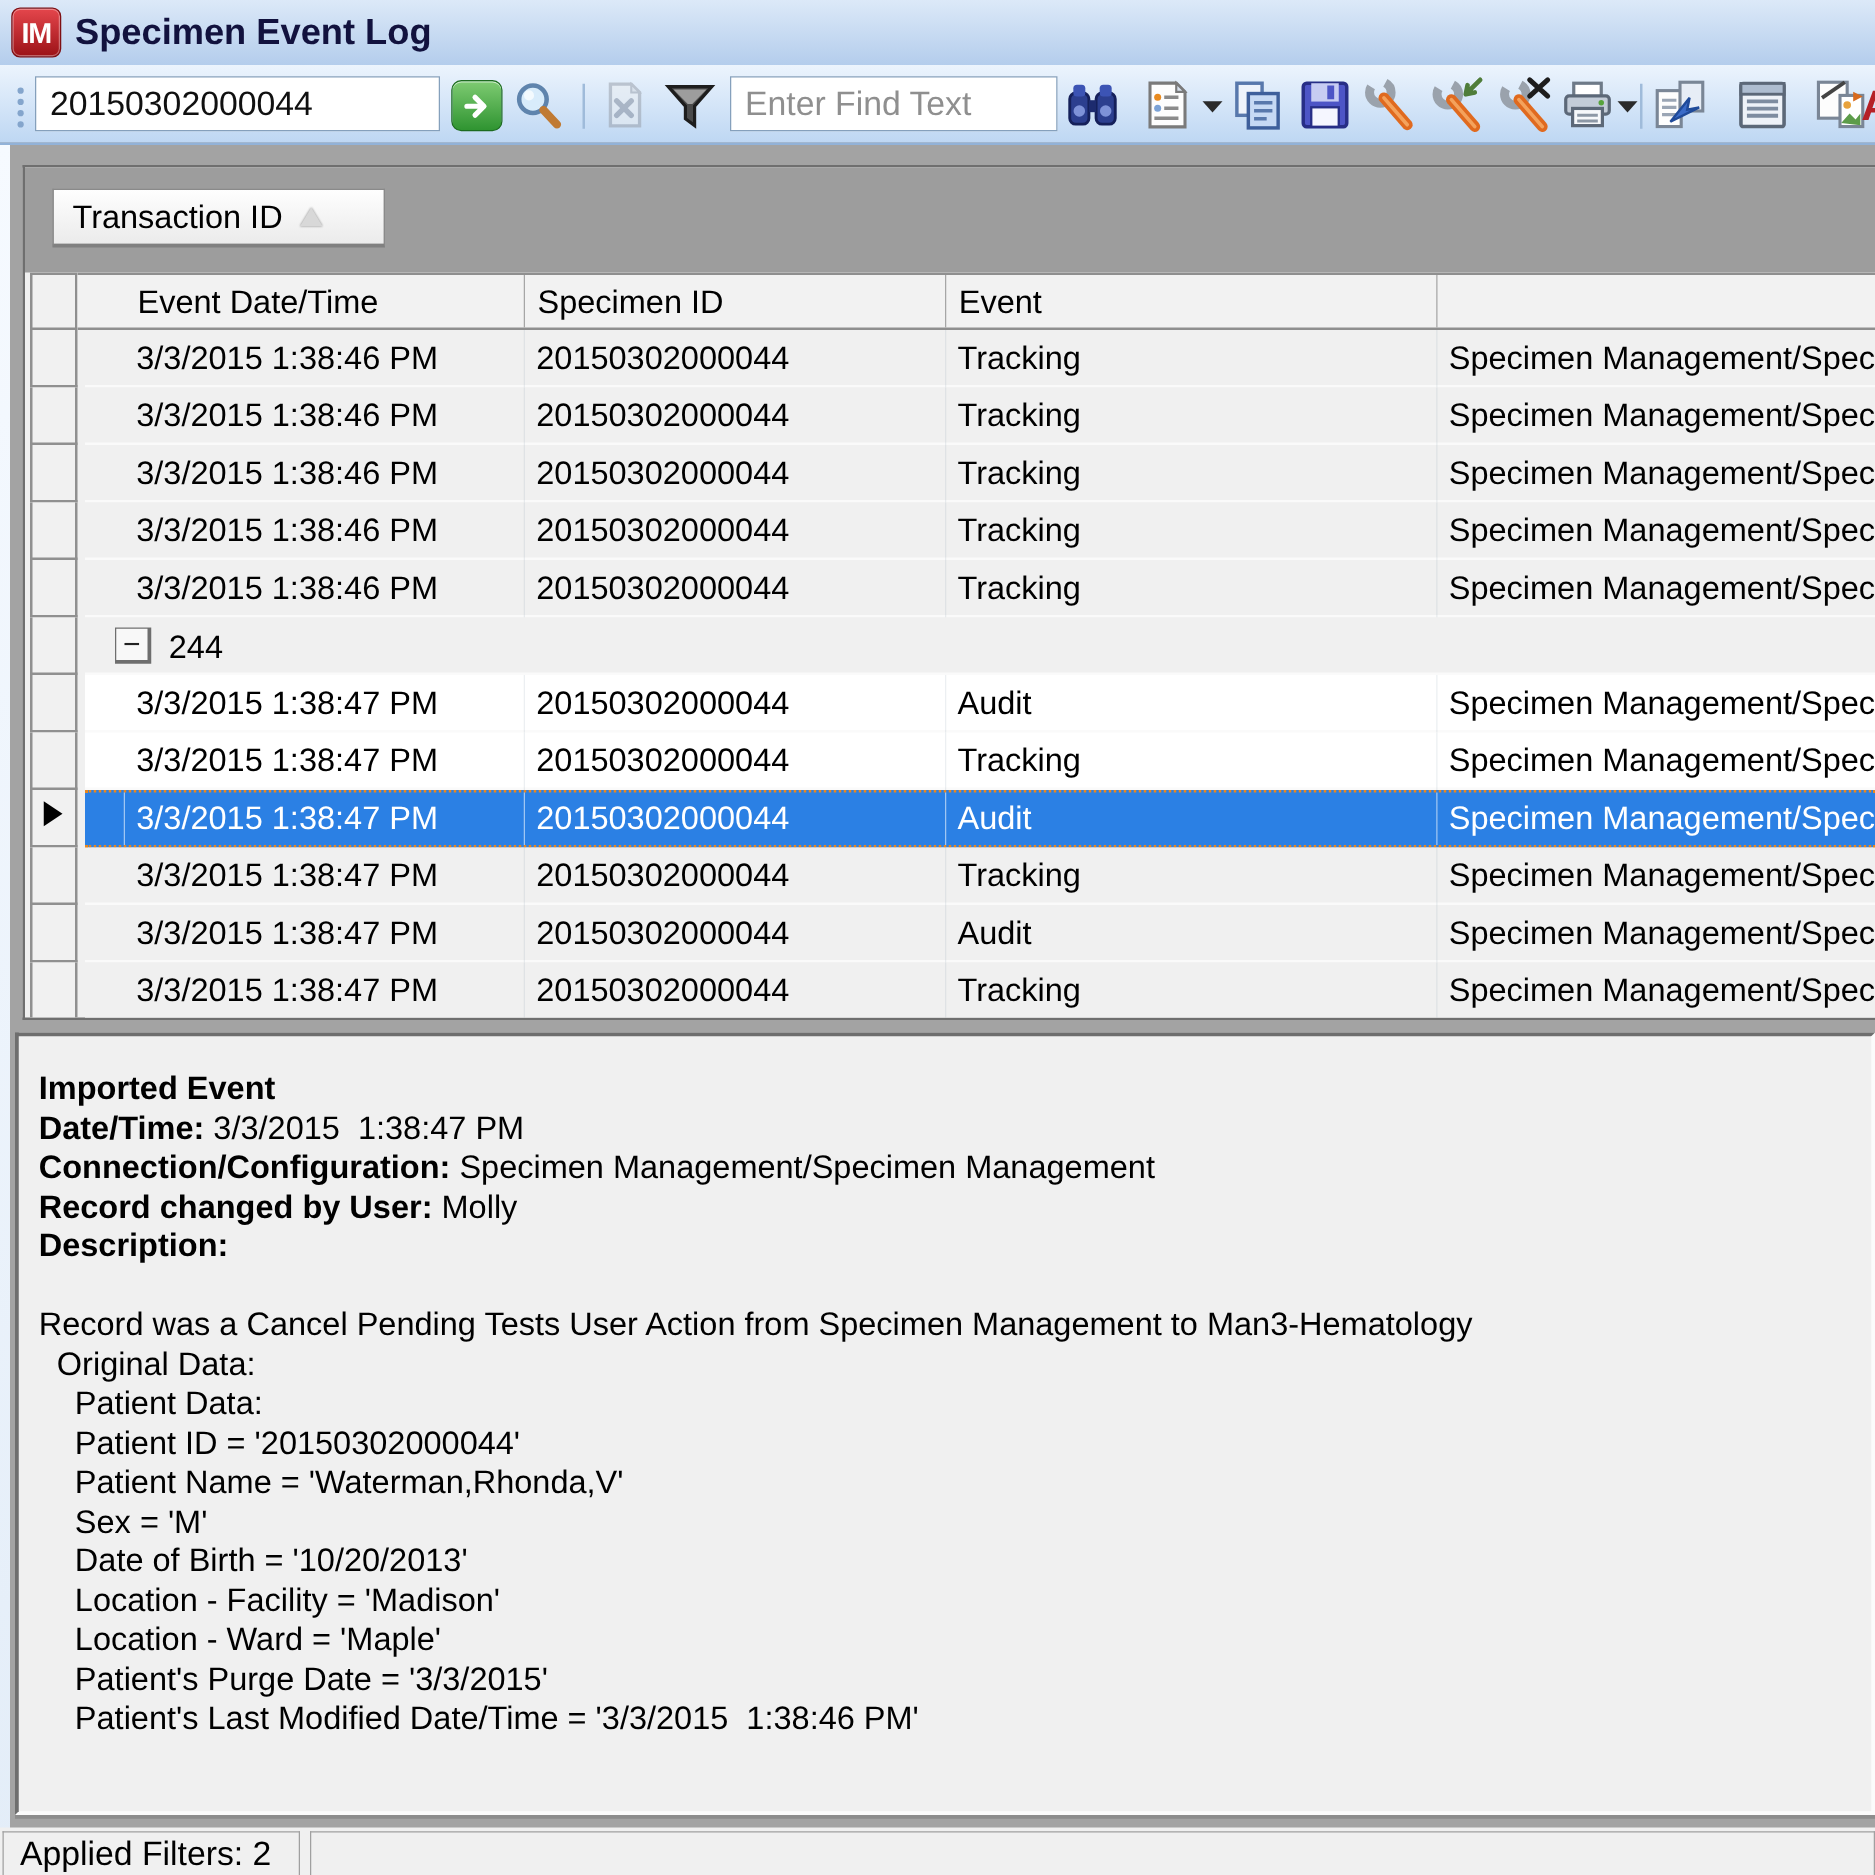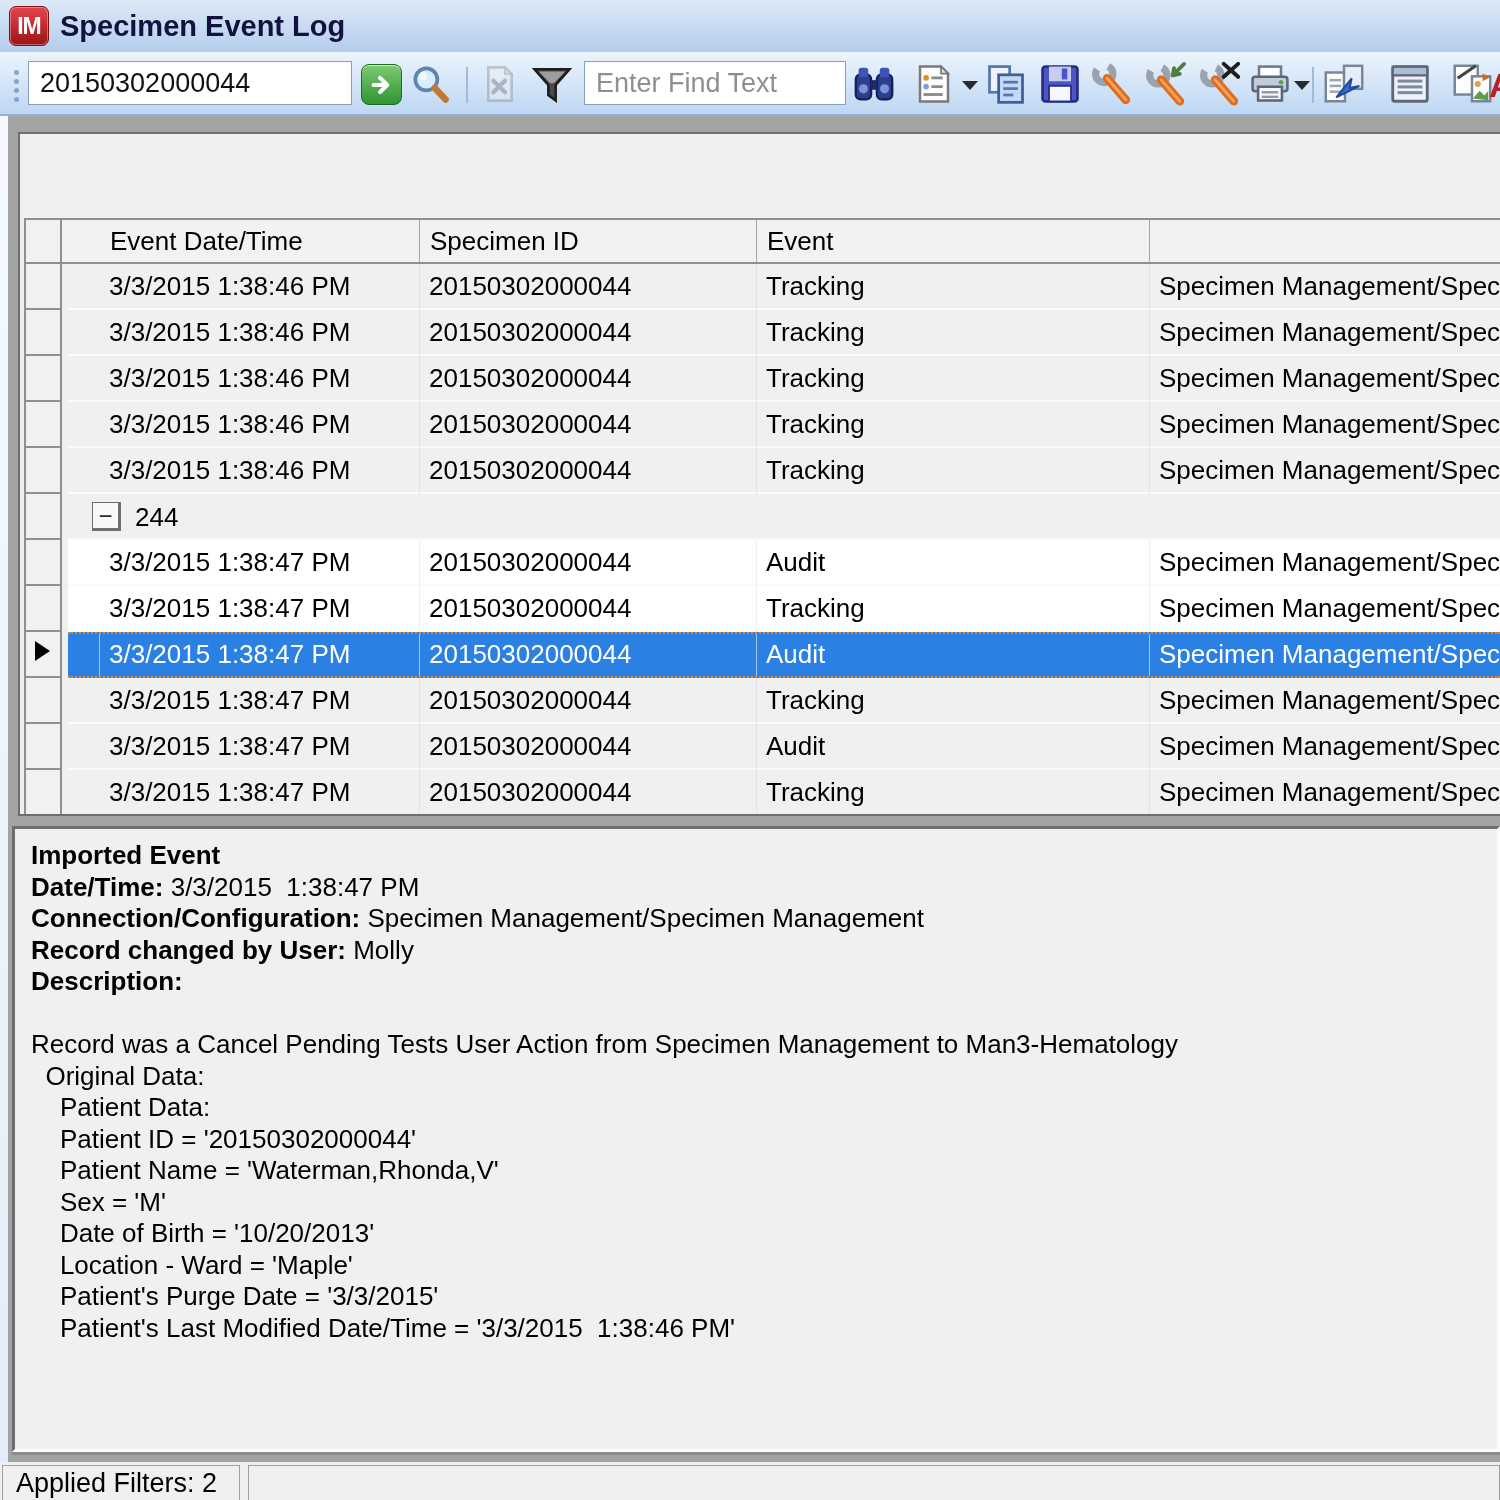--- a/index.html
+++ b/index.html
@@ -90,21 +90,21 @@
   .grouprow .content { background:#f0f0f0; }
   .expand-btn { width:29px; height:29px; margin:8px 0 0 24px; background:#f8f8f8;
                 border:1px solid #6e6e6e; border-right-width:3px; border-bottom-width:3px;
                 font-size:24px; line-height:25px; text-align:center; color:#222; }
   .group-label { margin-left:14px; line-height:46px; font-size:26px; }
 
   
   .detail { position:absolute; left:12px; top:826px; right:0; height:626px; background:#f0f0f0;
             border:3px solid; border-color:#6e6e6e #fbfbfb #fbfbfb #6e6e6e;
             box-shadow:0 3px 0 #8c8c8c; overflow:hidden; }
-  .detail-inner { padding:11px 0 0 16px; font-size:26px; line-height:31.5px; color:#000; }
+  .detail-inner { padding:26px 0 0 16px; font-size:26px; line-height:31.5px; color:#000; }
   .dline { white-space:pre; min-height:31.5px; overflow:hidden; }
   .dline b { font-weight:bold; }
 
   
   .statusbar { position:absolute; left:0; top:1462px; width:1500px; height:38px; background:#f0f0f0; }
   .spanel { position:absolute; top:3px; height:38px; background:#f0f0f0;
             border:1px solid #a0a0a0; border-bottom:none; }
   .spanel1 { left:2px; width:238px; padding-left:13px; font-size:27px; line-height:34px; color:#000; }
   .spanel2 { left:248px; right:0; }
 
@@ -274,20 +274,26 @@
         <path d="M17.5 6.5 l4 2 -4 2 z" fill="#d86a1e"></path>
       </svg>
     </div>
 
     <div class="redA">A</div>
   </div>
 
   <div class="left-strip"></div>
 
   <div class="grid">
+    <div class="groupbar">
+      <div class="group-btn">
+        <span>Transaction ID</span>
+        <span class="sort-tri"></span>
+      </div>
+    </div>
 
     <div class="header">
       <div class="hsel"></div>
       <div class="hcells">
         <div class="hcell hc1">Event Date/Time</div>
         <div class="hcell hc2">Specimen ID</div>
         <div class="hcell hc3">Event</div>
       </div>
     </div>
 
@@ -467,20 +473,21 @@
     <div class="dline"><b></b><span>    Patient Data:</span></div>
 
     <div class="dline"><b></b><span>    Patient ID = '20150302000044'</span></div>
 
     <div class="dline"><b></b><span>    Patient Name = 'Waterman,Rhonda,V'</span></div>
 
     <div class="dline"><b></b><span>    Sex = 'M'</span></div>
 
     <div class="dline"><b></b><span>    Date of Birth = '10/20/2013'</span></div>
 
+    <div class="dline"><b></b><span>    Location - Facility = 'Madison'</span></div>
 
     <div class="dline"><b></b><span>    Location - Ward = 'Maple'</span></div>
 
     <div class="dline"><b></b><span>    Patient's Purge Date = '3/3/2015'</span></div>
 
     <div class="dline"><b></b><span>    Patient's Last Modified Date/Time = '3/3/2015  1:38:46 PM'</span></div>
   </div>
   </div>
 
   <div class="statusbar">

